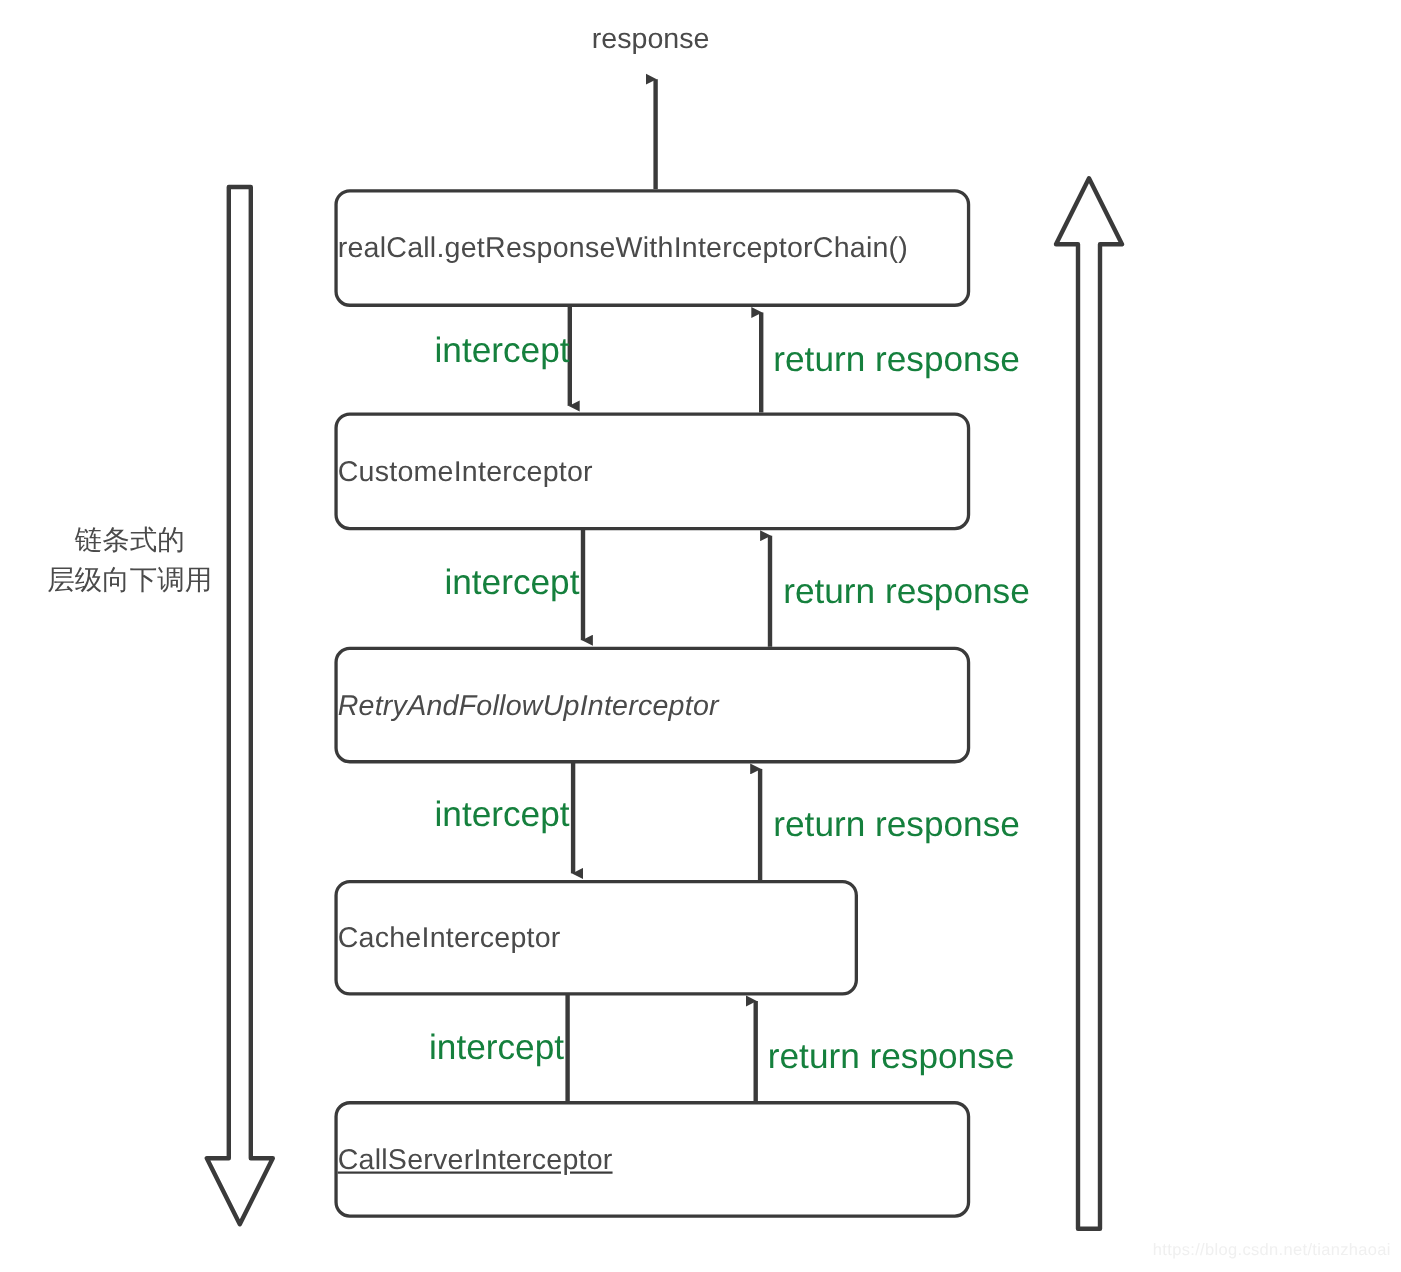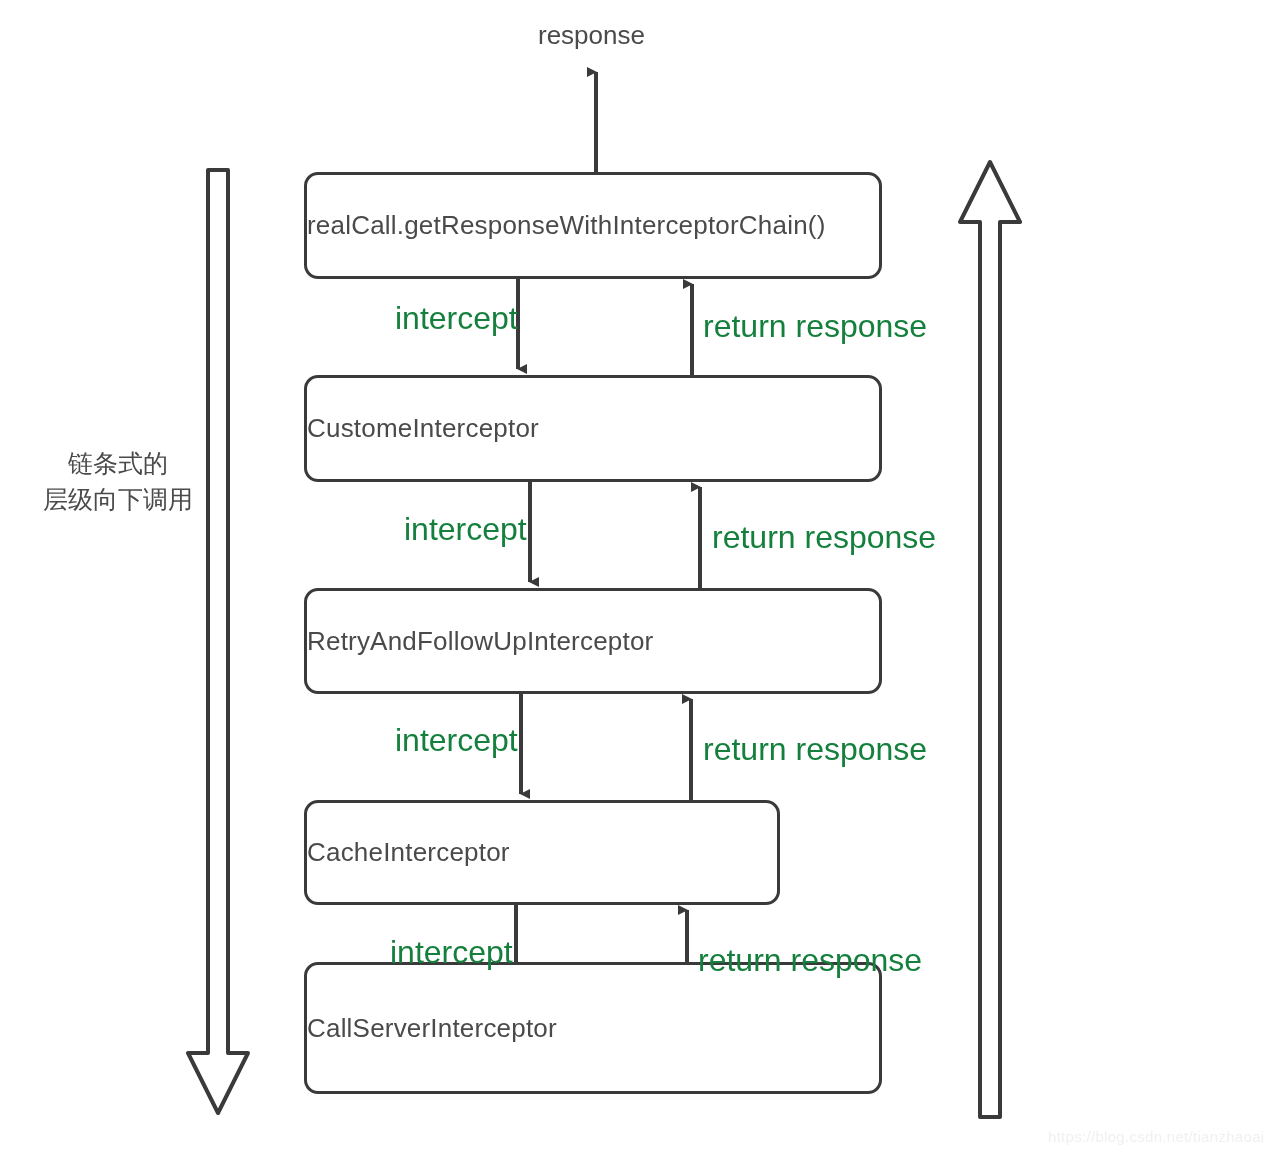--- a/index.html
+++ b/index.html
@@ -129,43 +129,43 @@
   <div class="top-label" style="left:538px; top:20px;">response</div>
 
   <div class="node-box" style="left:304px; top:172px; width:578px; height:107px;">
     <span class="node-label">realCall.getResponseWithInterceptorChain()</span>
   </div>
 
   <div class="node-box" style="left:304px; top:375px; width:578px; height:107px;">
     <span class="node-label">CustomeInterceptor</span>
   </div>
 
-  <div class="node-box" style="left:304px; top:588px; width:578px; height:106px;">
+  <div class="node-box" style="left:304px; top:588px; width:578px; height:106px;font-style:italic;">
     <span class="node-label">RetryAndFollowUpInterceptor</span>
   </div>
 
   <div class="node-box" style="left:304px; top:800px; width:476px; height:105px;">
     <span class="node-label">CacheInterceptor</span>
   </div>
 
-  <div class="node-box" style="left:304px; top:962px; width:578px; height:132px;">
+  <div class="node-box" style="left:304px; top:1001px; width:578px; height:106px;text-decoration:underline;">
     <span class="node-label">CallServerInterceptor</span>
   </div>
 
   <div class="edge-label left-side" style="left:395px; top:300px;">intercept</div>
   <div class="edge-label left-side" style="left:404px; top:511px;">intercept</div>
   <div class="edge-label left-side" style="left:395px; top:722px;">intercept</div>
   <div class="edge-label left-side" style="left:390px; top:934px;">intercept</div>
 
   <div class="edge-label right-side" style="left:703px; top:308px;">return response</div>
   <div class="edge-label right-side" style="left:712px; top:519px;">return response</div>
   <div class="edge-label right-side" style="left:703px; top:731px;">return response</div>
   <div class="edge-label right-side" style="left:698px; top:942px;">return response</div>
 
-  <div class="side-note" style="left:40px; top:446px; width:156px;">
+  <div class="side-note" style="left:40px; top:474px; width:156px;">
     <div>链条式的</div>
     <div>层级向下调用</div>
   </div>
 
   <div class="side-note" style="left:1030px; top:474px; width:230px;">
   </div>
 
   <div class="watermark" style="left:1048px; top:1128px;">https://blog.csdn.net/tianzhaoai</div>
 
 </div>

